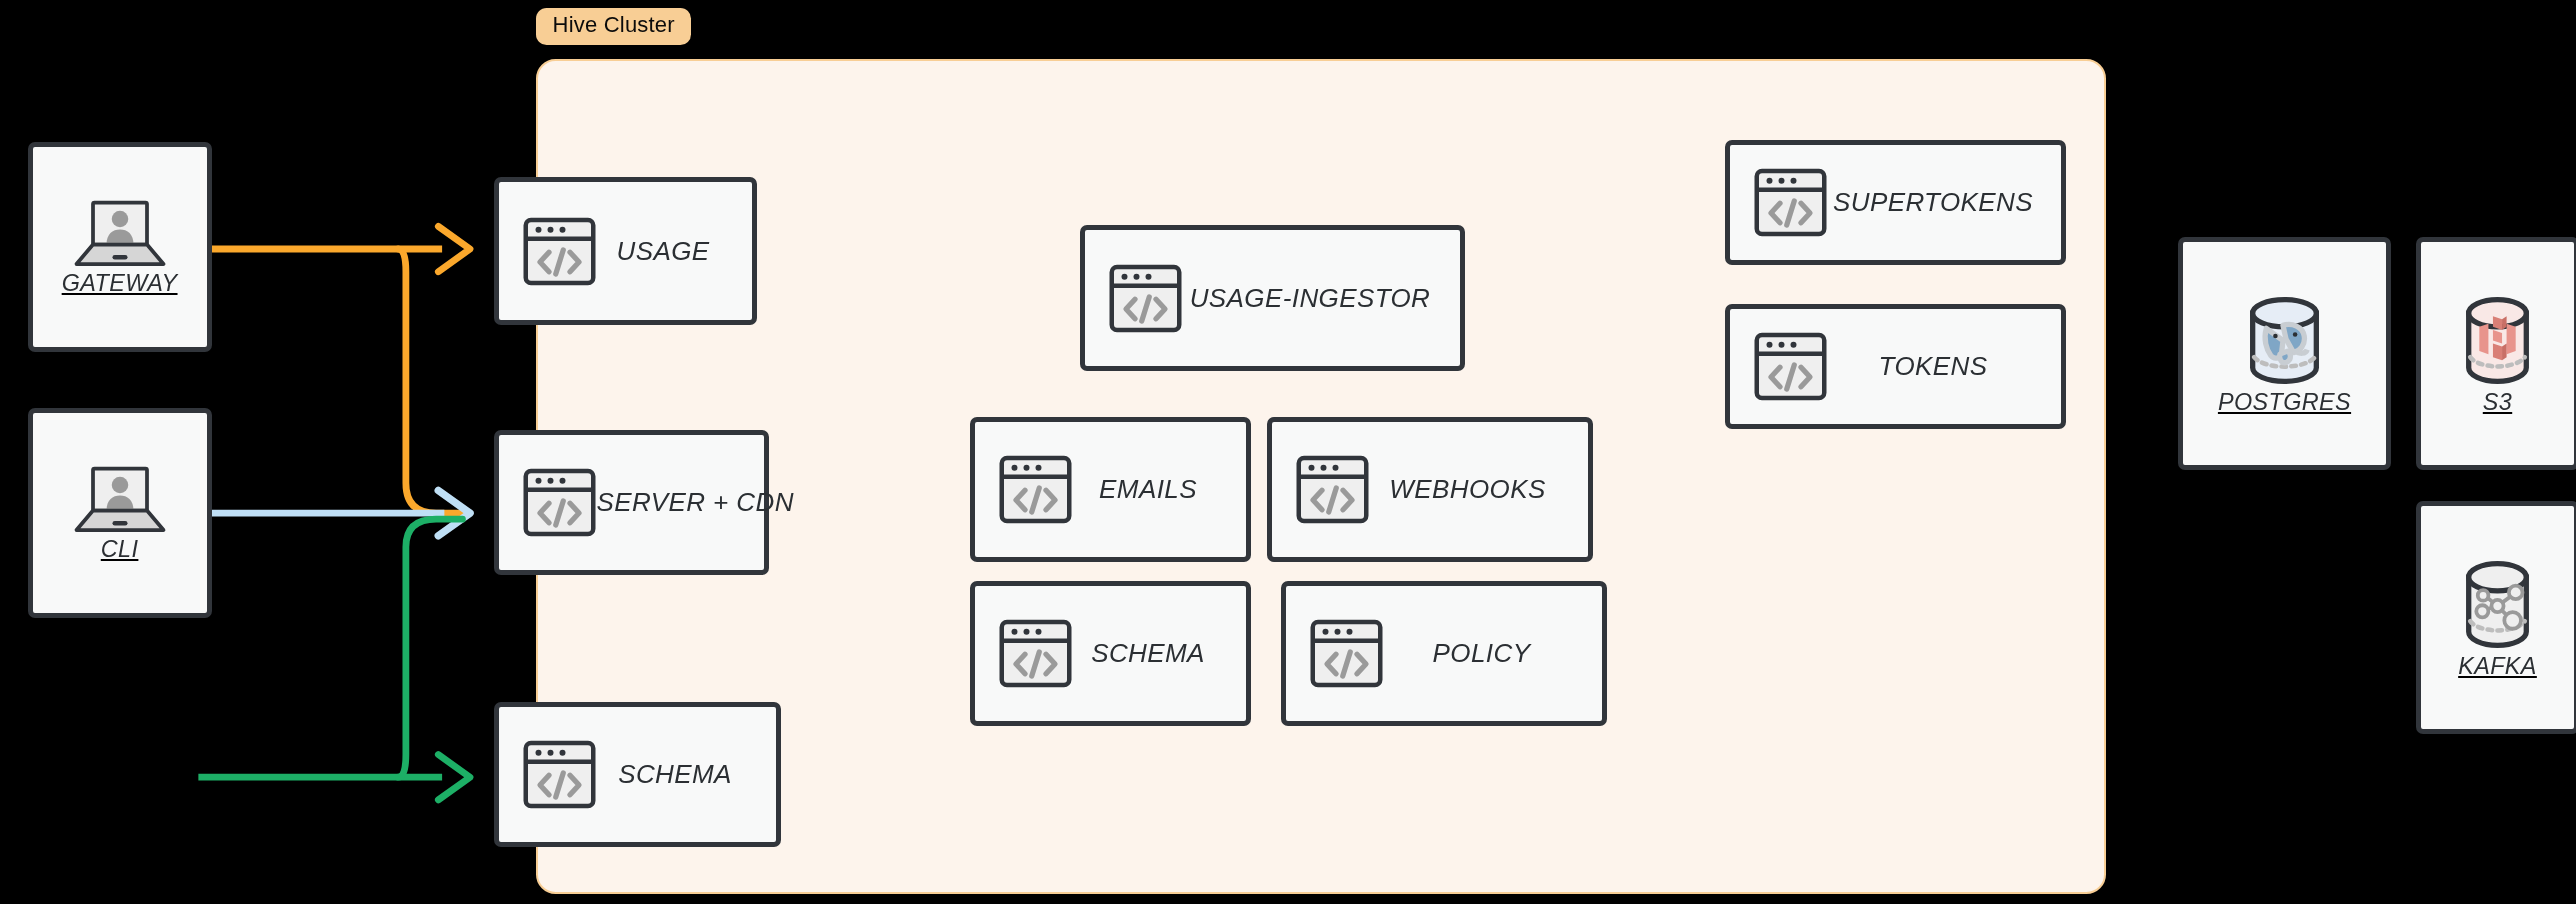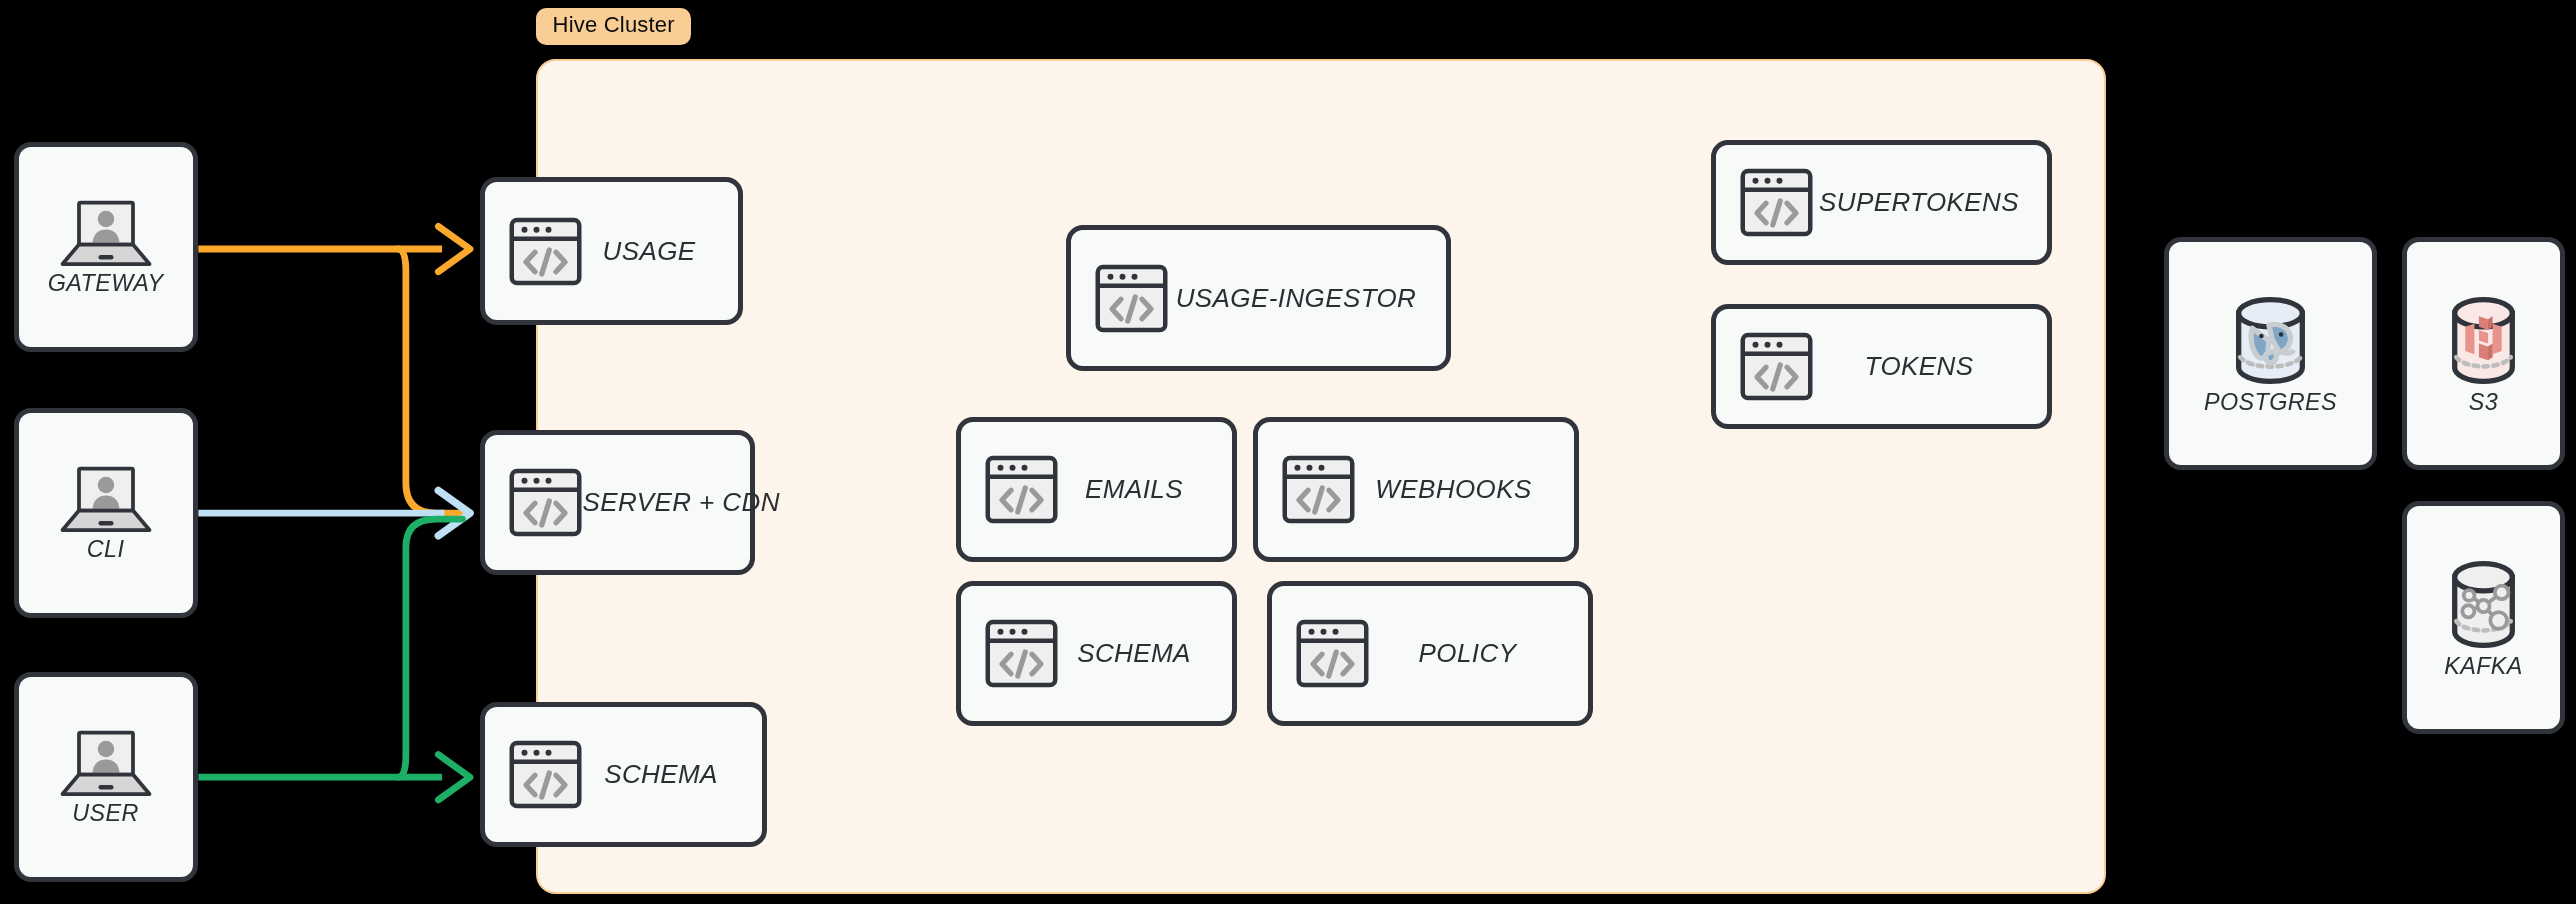--- a/index.html
+++ b/index.html
@@ -55,24 +55,25 @@
     letter-spacing: 0.2px;
     white-space: nowrap;
     z-index: 6;
   }
 
   
   .node {
     position: absolute;
     background: #F8F9F9;
     border: 5.3px solid #31353B;
-    border-radius: 17px;
+    border-radius: 7px;
     z-index: 4;
     display: flex;
     align-items: center;
+    margin-left: 14px;
   }
 
   
   .node.service {
     flex-direction: row;
     padding: 0 22.6px;
   }
   .node.service .node-label {
     flex: 1;
     text-align: center;
@@ -81,20 +82,21 @@
     color: #2B2F33;
     letter-spacing: 0.4px;
     white-space: nowrap;
   }
 
   
   .node.stack {
     flex-direction: column;
     justify-content: center;
     gap: 0;
+    text-decoration: underline;
   }
   .node.stack .node-label {
     font-style: italic;
     font-size: 23.4px;
     color: #2B2F33;
     letter-spacing: 0.4px;
     white-space: nowrap;
   }
 
   .node-icon { flex: none; line-height: 0; }
@@ -142,32 +144,20 @@
         <rect x="30" y="6" width="72" height="56" rx="2" fill="#EFEFEF" stroke="#31353B" stroke-width="5"></rect>
         <circle cx="66" cy="28" r="11" fill="#9A9A9A"></circle>
         <path d="M 48 62 C 48 48 56 42 66 42 C 76 42 84 48 84 62 Z" fill="#9A9A9A"></path>
         <path d="M 30 62 L 102 62 L 124 88 L 8 88 Z" fill="#D6D6D6" stroke="#31353B" stroke-width="5" stroke-linejoin="round"></path>
         <rect x="56" y="76" width="20" height="6" rx="3" fill="#31353B"></rect>
       </svg>
     </span>
     <span class="node-label">CLI</span>
   </div>
 
-  <div class="node stack" style="left:13.6px; top:672px; width:184px; height:210px;">
-    <span class="node-icon">
-      <svg width="100" height="72" viewBox="0 0 132 96">
-        <rect x="30" y="6" width="72" height="56" rx="2" fill="#EFEFEF" stroke="#31353B" stroke-width="5"></rect>
-        <circle cx="66" cy="28" r="11" fill="#9A9A9A"></circle>
-        <path d="M 48 62 C 48 48 56 42 66 42 C 76 42 84 48 84 62 Z" fill="#9A9A9A"></path>
-        <path d="M 30 62 L 102 62 L 124 88 L 8 88 Z" fill="#D6D6D6" stroke="#31353B" stroke-width="5" stroke-linejoin="round"></path>
-        <rect x="56" y="76" width="20" height="6" rx="3" fill="#31353B"></rect>
-      </svg>
-    </span>
-    <span class="node-label">USER</span>
-  </div>
 
   <div class="node service" style="left:480px; top:177px; width:263px; height:148px;">
     <span class="node-icon">
       <svg width="75" height="71" viewBox="0 0 100 94">
         <rect x="5" y="5" width="90" height="84" rx="7" fill="#EFEFEF" stroke="#31353B" stroke-width="6"></rect>
         <path d="M 5 30 L 95 30" stroke="#31353B" stroke-width="6"></path>
         <circle cx="22" cy="18" r="4" fill="#31353B"></circle>
         <circle cx="38" cy="18" r="4" fill="#31353B"></circle>
         <circle cx="54" cy="18" r="4" fill="#31353B"></circle>
         <path d="M 36 48 L 24 61 L 36 74" fill="none" stroke="#9A9A9A" stroke-width="7" stroke-linecap="round" stroke-linejoin="round"></path>

